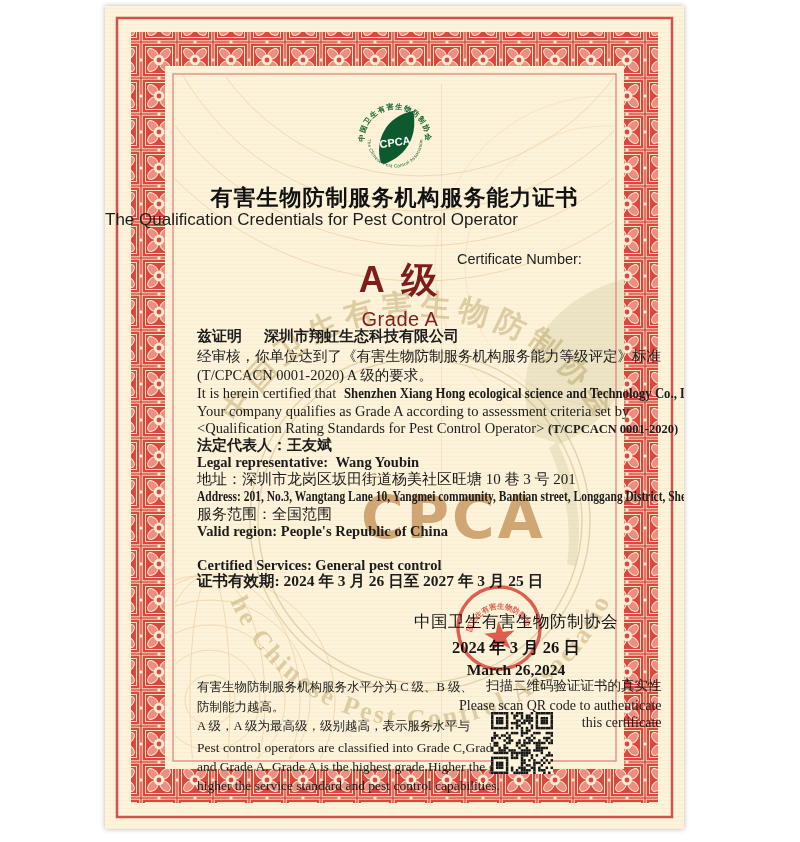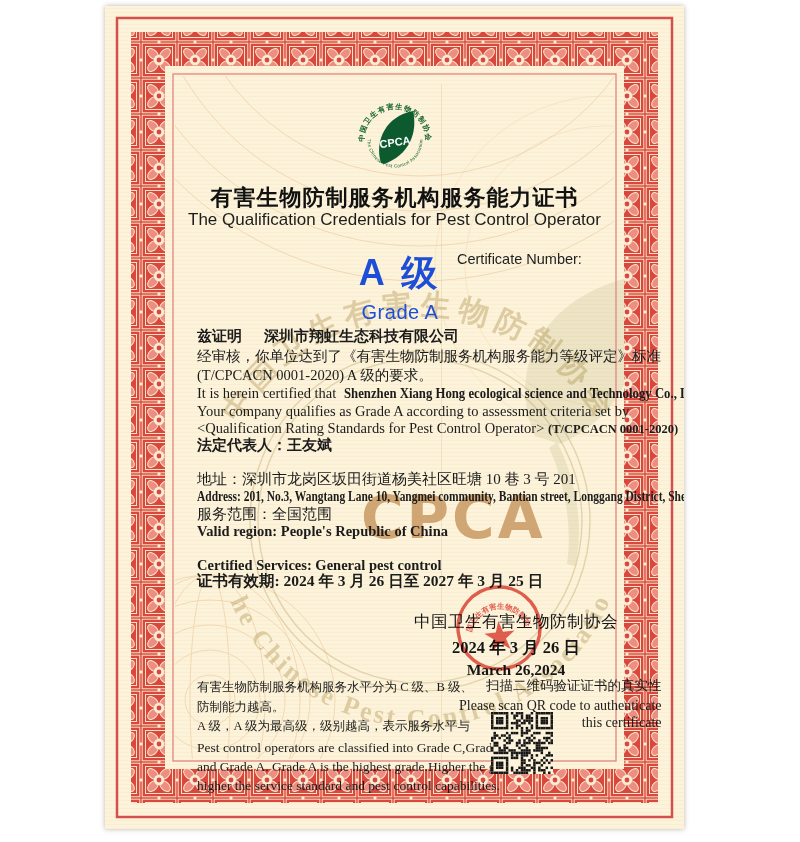--- a/index.html
+++ b/index.html
@@ -9,31 +9,31 @@
          background:#fcf3da;box-shadow:0 0 5px rgba(60,40,20,.35);overflow:hidden;}
   .paper::before{content:"";position:absolute;inset:0;
      background:repeating-linear-gradient(0deg, rgba(216,164,104,.07) 0 1px, transparent 1px 4px);}
   .deco,.frame,.ringwm{position:absolute;left:0;top:0;pointer-events:none;}
   .crease{position:absolute;left:336px;top:78px;width:1px;height:692px;
           background:rgba(205,165,115,.22);}
   .logo{position:absolute;left:252px;top:96px;width:76px;height:76px;}
   .title-cn{position:absolute;left:0;top:177px;width:100%;text-align:center;
      font-family:"Liberation Sans","DejaVu Sans",sans-serif;font-weight:bold;
      font-size:22px;letter-spacing:1px;color:#111;}
-  .title-en{position:absolute;left:0;top:204px;width:100%;text-align:center;
+  .title-en{position:absolute;left:0;top:204px;width:100%;
      font-family:"Liberation Sans","DejaVu Sans",sans-serif;font-weight:500;
      font-size:17px;color:#1c1c1c;}
   .certno{position:absolute;left:352px;top:241px;color:#1a1a1a;}
   .certno .l1{font-size:14.5px;font-weight:bold;}
   .certno .num{font-family:"Liberation Sans","DejaVu Sans",sans-serif;font-size:15px;
      font-weight:bold;letter-spacing:.5px;}
   .certno .l2{font-family:"Liberation Sans","DejaVu Sans",sans-serif;font-size:14.5px;
      margin-top:4px;color:#222;}
-  .grade{position:absolute;left:165px;top:243px;width:260px;text-align:center;
-     font-family:"Liberation Sans","DejaVu Sans",sans-serif;color:#1d4ed8;}
+  .grade{position:absolute;left:165px;top:250px;width:260px;text-align:center;
+     font-family:"Liberation Sans","DejaVu Sans",sans-serif;color:#7f1d1d;}
   .grade .big{font-size:36px;font-weight:bold;letter-spacing:4px;}
   .grade .en{font-size:20px;margin-top:3px;letter-spacing:.5px;}
   .bl{position:absolute;left:92px;white-space:nowrap;font-size:14.5px;color:#1b1b1b;line-height:16px;}
   .b{font-weight:bold;}
   .cond{display:inline-block;transform:scaleX(.82);transform-origin:0 50%;}
   .cond2{display:inline-block;transform:scaleX(.88);transform-origin:0 50%;}
   .gap{display:inline-block;width:22px;}
   .issuer{position:absolute;left:286px;top:605px;width:250px;text-align:center;color:#151515;}
   .issuer .n{font-size:16.5px;letter-spacing:.5px;}
   .issuer .d1{font-size:16.5px;font-weight:bold;margin-top:4px;}
@@ -171,20 +171,23 @@
   <div class="bl txt" style="top:361px">(T/CPCACN 0001-2020) A 级的要求。</div>
   <div class="bl txt" style="top:379px">
     <span>It is herein certified that</span>&nbsp;&nbsp;<span class="b cond2">Shenzhen Xiang Hong ecological science and Technology Co., Ltd.</span>
   </div>
   <div class="bl txt" style="top:397px">Your company qualifies as Grade A according to assessment criteria set by</div>
   <div class="bl txt" style="top:414px">
     <span>&lt;Qualification Rating Standards for Pest Control Operator&gt;</span>&nbsp;<span class="b" style="font-size:12.5px">(T/CPCACN 0001-2020)</span>
   </div>
   <div class="bl b txt" style="top:431px;font-size:15px">
     <span>法定代表人：</span><span>王友斌</span>
+  </div>
+  <div class="bl b txt" style="top:448px">
+    <span>Legal representative:</span>&nbsp;&nbsp;<span>Wang Youbin</span>
   </div>
   <div class="bl txt" style="top:465px;font-size:15px">地址：深圳市龙岗区坂田街道杨美社区旺塘 10 巷 3 号 201</div>
   <div class="bl b txt" style="top:483px;font-size:14px">
     <span class="cond">Address: 201, No.3, Wangtang Lane 10, Yangmei community, Bantian street, Longgang District, Shenzhen.</span>
   </div>
   <div class="bl txt" style="top:500px;font-size:15px">服务范围：全国范围</div>
   <div class="bl b txt" style="top:517px">Valid region: People's Republic of China</div>
   <div class="bl b txt" style="top:551px">Certified Services: General pest control</div>
   <div class="bl b txt" style="top:567px;font-size:15.5px">证书有效期: 2024 年 3 月 26 日至 2027 年 3 月 25 日</div>
 

